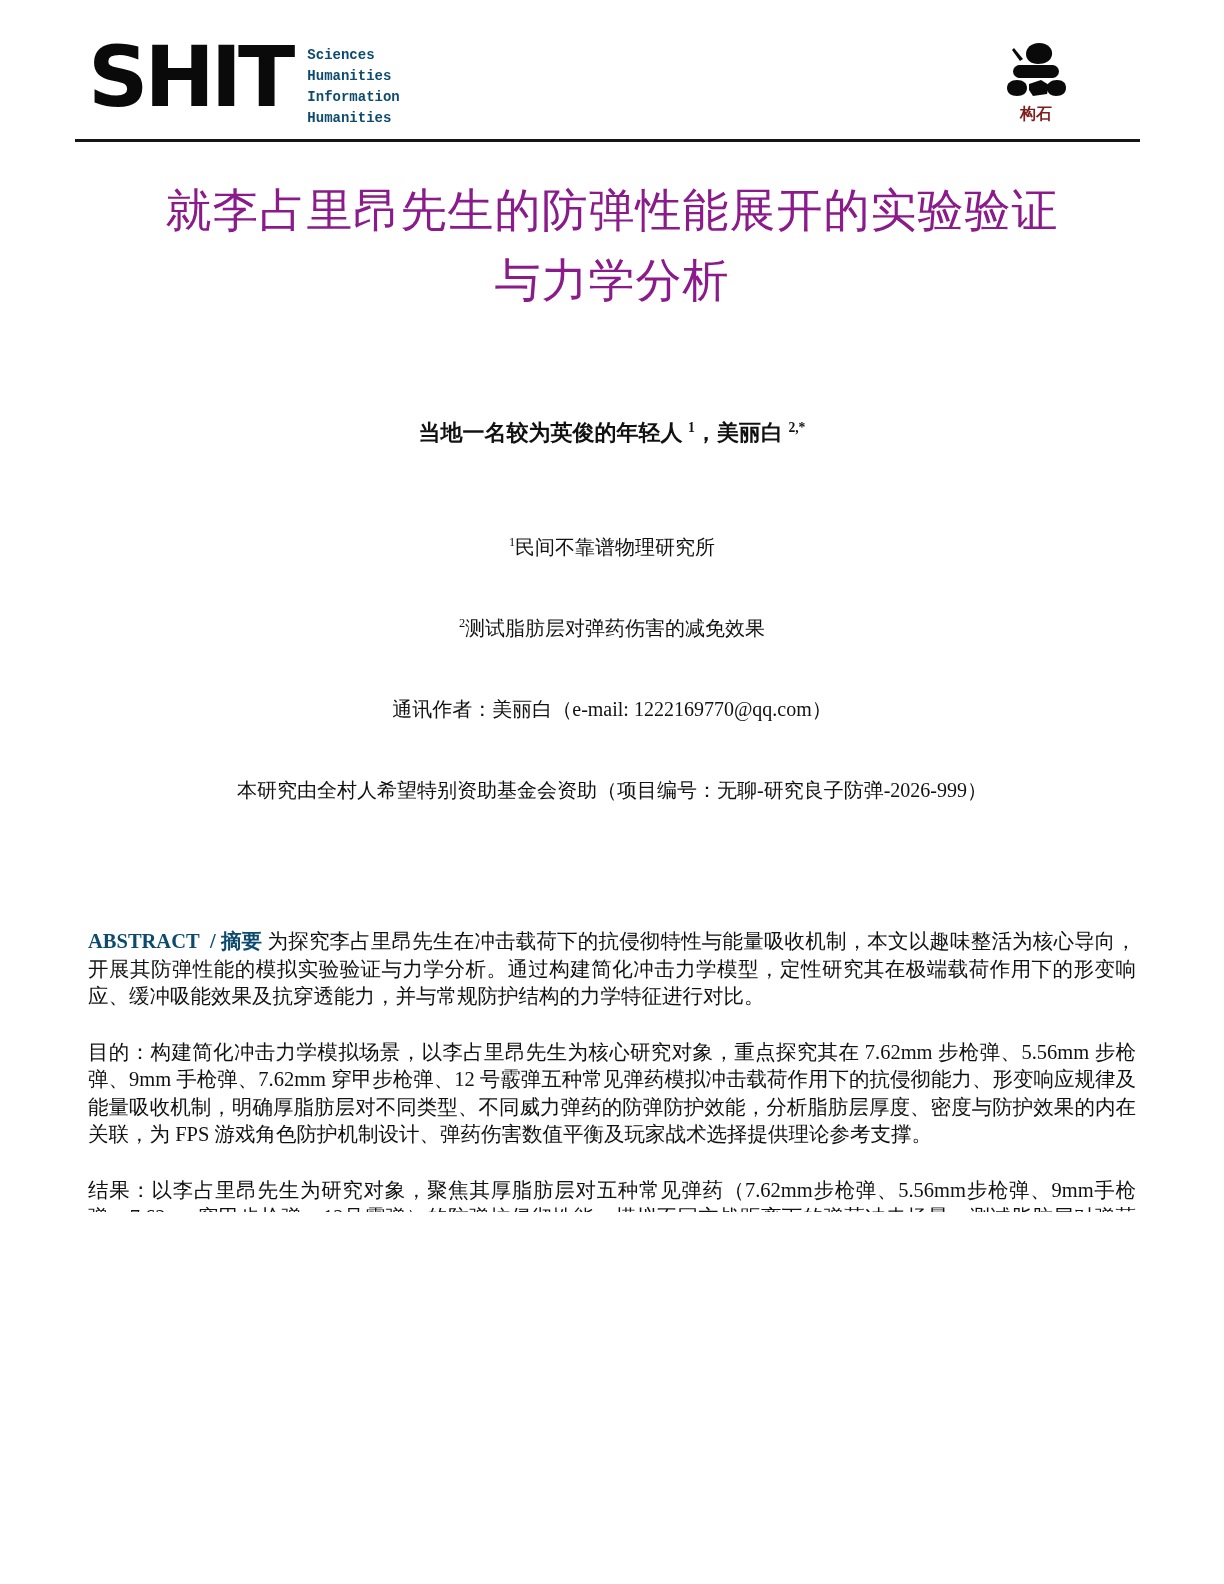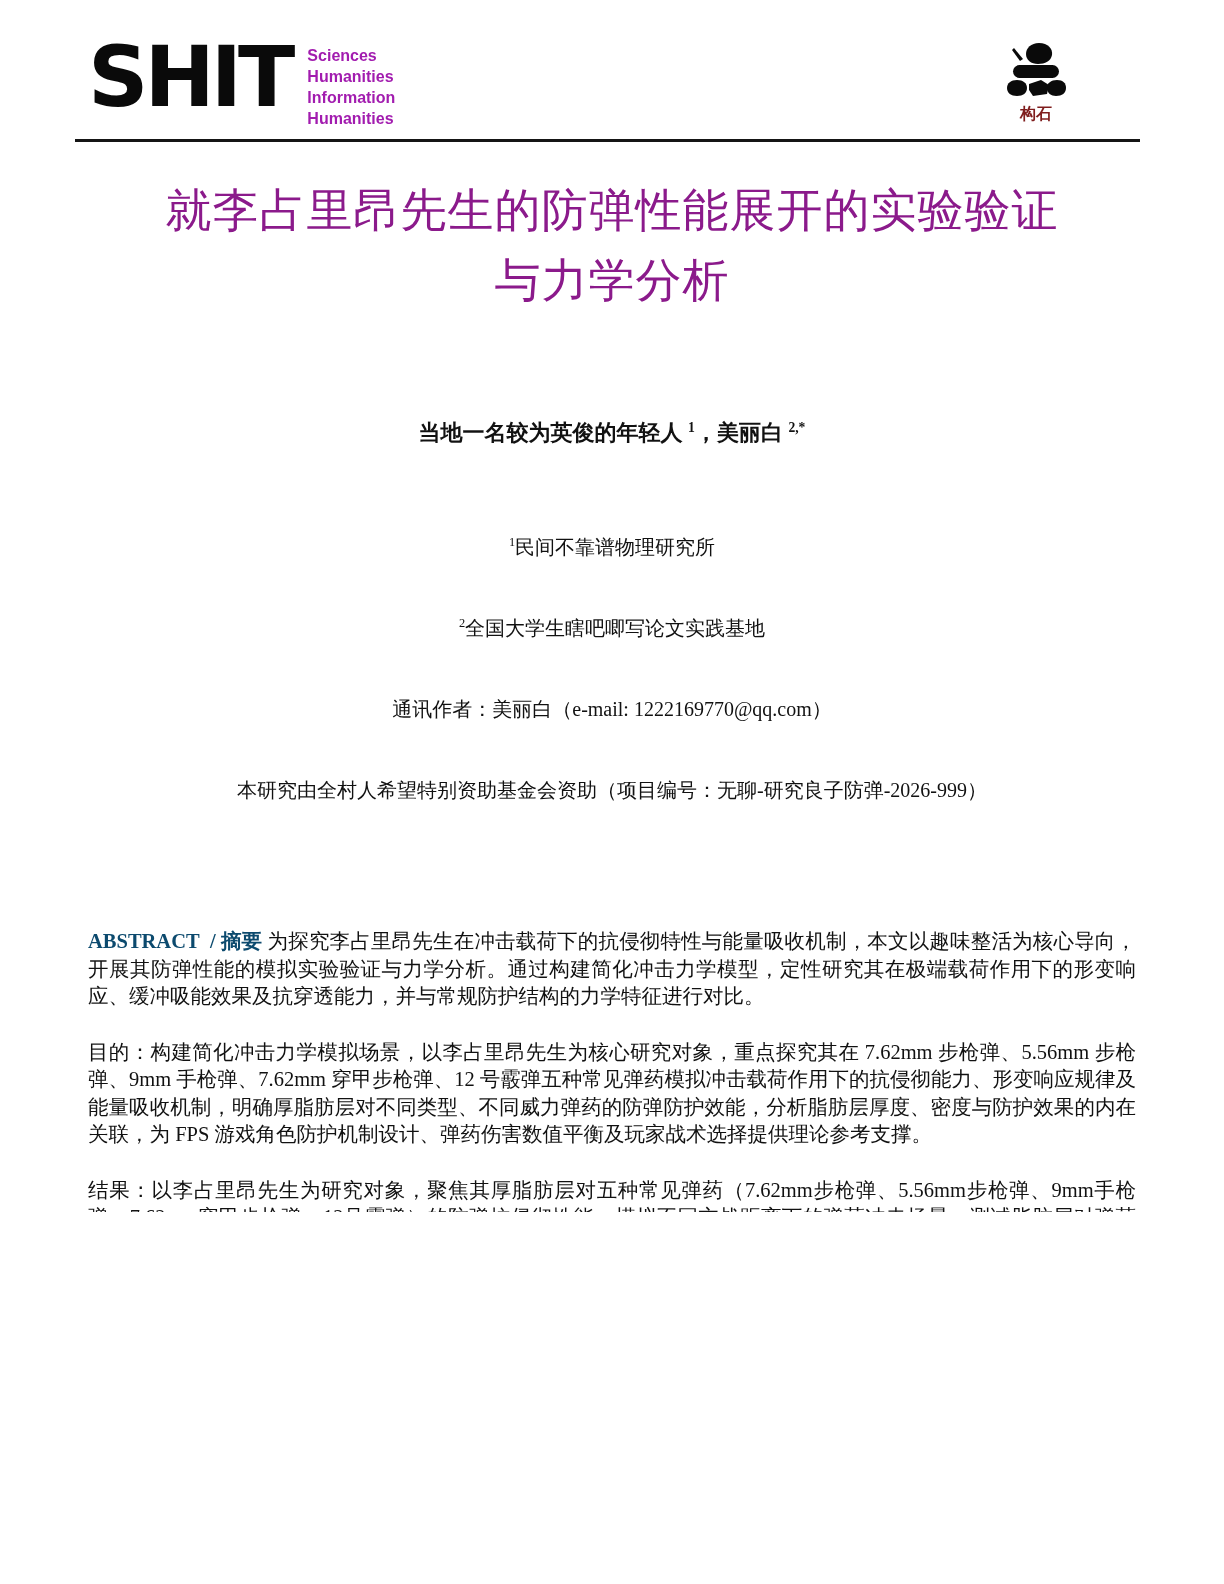--- a/index.html
+++ b/index.html
@@ -27,25 +27,25 @@
   .logo-block { display: flex; align-items: flex-start; gap: 16px; }
   .logo-word {
     font-family: "DejaVu Sans", sans-serif;
     font-weight: 900;
     font-size: 84px;
     line-height: 0.95;
     letter-spacing: -4px;
     color: #0a0a0a;
   }
   .logo-sub {
-    font-family: Liberation Sans, sans-serif;
+    font-family: Liberation Mono, monospace;
     font-weight: 700;
-    font-size: 16px;
+    font-size: 14px;
     line-height: 21px;
-    color: #a21caf;
+    color: #0c4a6e;
     padding-top: 7px;
   }
   .badge {
     width: 76px;
     margin-right: 62px;
     text-align: center;
     padding-top: 2px;
   }
   .badge svg { display: block; margin: 0 auto; }
   .badge-label {
@@ -145,21 +145,21 @@
 
   <h1 class="title">
     <span class="tline">就李占里昂先生的防弹性能展开的实验验证</span>
     <span class="tline">与力学分析</span>
   </h1>
 
   <div class="byline"><span>当地一名较为英俊的年轻人 </span><sup>1</sup><span>，</span><span>美丽白 </span><sup>2,*</sup></div>
 
   <div class="affils">
     <div class="affil-line"><sup>1</sup><span>民间不靠谱物理研究所</span></div>
-    <div class="affil-line"><sup>2</sup><span>全国大学生瞎吧唧写论文实践基地</span></div>
+    <div class="affil-line"><sup>2</sup><span>测试脂肪层对弹药伤害的减免效果</span></div>
     <div class="affil-line">通讯作者：美丽白（e-mail: 1222169770@qq.com）</div>
     <div class="affil-line">本研究由全村人希望特别资助基金会资助（项目编号：无聊-研究良子防弹-2026-999）</div>
   </div>
 
   <main class="content">
     <p class="para"><strong class="accent">ABSTRACT  / 摘要 </strong><span>为探究李占里昂先生在冲击载荷下的抗侵彻特性与能量吸收机制，本文以趣味整活为核心导向，开展其防弹性能的模拟实验验证与力学分析。通过构建简化冲击力学模型，定性研究其在极端载荷作用下的形变响应、缓冲吸能效果及抗穿透能力，并与常规防护结构的力学特征进行对比。</span></p>
 
     <p class="para">目的：构建简化冲击力学模拟场景，以李占里昂先生为核心研究对象，重点探究其在 7.62mm 步枪弹、5.56mm 步枪弹、9mm 手枪弹、7.62mm 穿甲步枪弹、12 号霰弹五种常见弹药模拟冲击载荷作用下的抗侵彻能力、形变响应规律及能量吸收机制，明确厚脂肪层对不同类型、不同威力弹药的防弹防护效能，分析脂肪层厚度、密度与防护效果的内在关联，为 FPS 游戏角色防护机制设计、弹药伤害数值平衡及玩家战术选择提供理论参考支撑。</p>
 
     <p class="para">结果：以李占里昂先生为研究对象，聚焦其厚脂肪层对五种常见弹药（7.62mm步枪弹、5.56mm步枪弹、9mm手枪弹、7.62mm穿甲步枪弹、12号霰弹）的防弹抗侵彻性能，模拟不同交战距离下的弹药冲击场景，测试脂肪层对弹药伤害的减免效果、形变响应及抗穿透情况，贴合真实计算逻辑，结果如下：1. 9mm手枪弹（10m交战距离）：厚脂肪层仅产生瞬时弹性形变，无塑性损伤，可快速分散弹药冲击能量，大幅减免弹药伤害（伤害减免率预估65%-75%），无穿透伤害，几乎实现“完全防护”效果；2. 12号霰弹（10m交战距离）：霰弹弹丸呈面状分布冲击脂肪层，脂肪层出现大面积轻微弹性形变（形变范围直径8-10cm），无明显塑性损伤，弹丸动能被均匀分散吸收，无单一点位侵彻，伤害减免率预估70%-80%，防护效果优于同距离下的步枪弹；3. 5.56mm步枪弹（10m交战距离）：对于中威力步枪弹药冲击，脂肪层出现局部塑性形变（形变范围直径3-5cm），形变区域集中且无扩散，通过自身挤压、形变充分吸收弹药动能，实现中度伤害减免（伤害减免率预估45%-55%），无核心部位穿透伤害，仅造成表层“皮外伤”；4. 7.62mm步枪弹（10m交战距离）：对于中高威力步枪弹药冲击，脂肪层出现明显挤压形变及局部破损（破损深度2-3cm），致密的脂肪组织结构形成多层缓冲，逐步消耗弹药动能，实现中度偏低伤害减免（伤害减免率预估30%-40%），无完全穿透，仅造成浅层破损；5. 7.62mm穿甲步枪弹（10m交战距离）：对于高威力穿甲弹药冲击，子弹凭借较强的侵彻力突破脂肪层表层防护，形成深度5-6cm的破损，脂肪层虽无法完全阻挡侵彻，但可大幅消耗弹丸动能，降低致命伤害概率；6. 对比五种游戏弹药冲击效果：12号霰弹防护效果最优，9mm手枪弹次之，5.56mm步枪弹、7.62mm步枪弹依次递减，7.62mm穿甲步枪弹防护效果最差，厚脂肪层的抗侵彻性能与弹药威力、侵彻特性呈负相关，对面状冲击的霰弹防护效果优于点状侵彻的步枪弹、穿甲弹，契合弹药伤害机制逻辑。</p>

